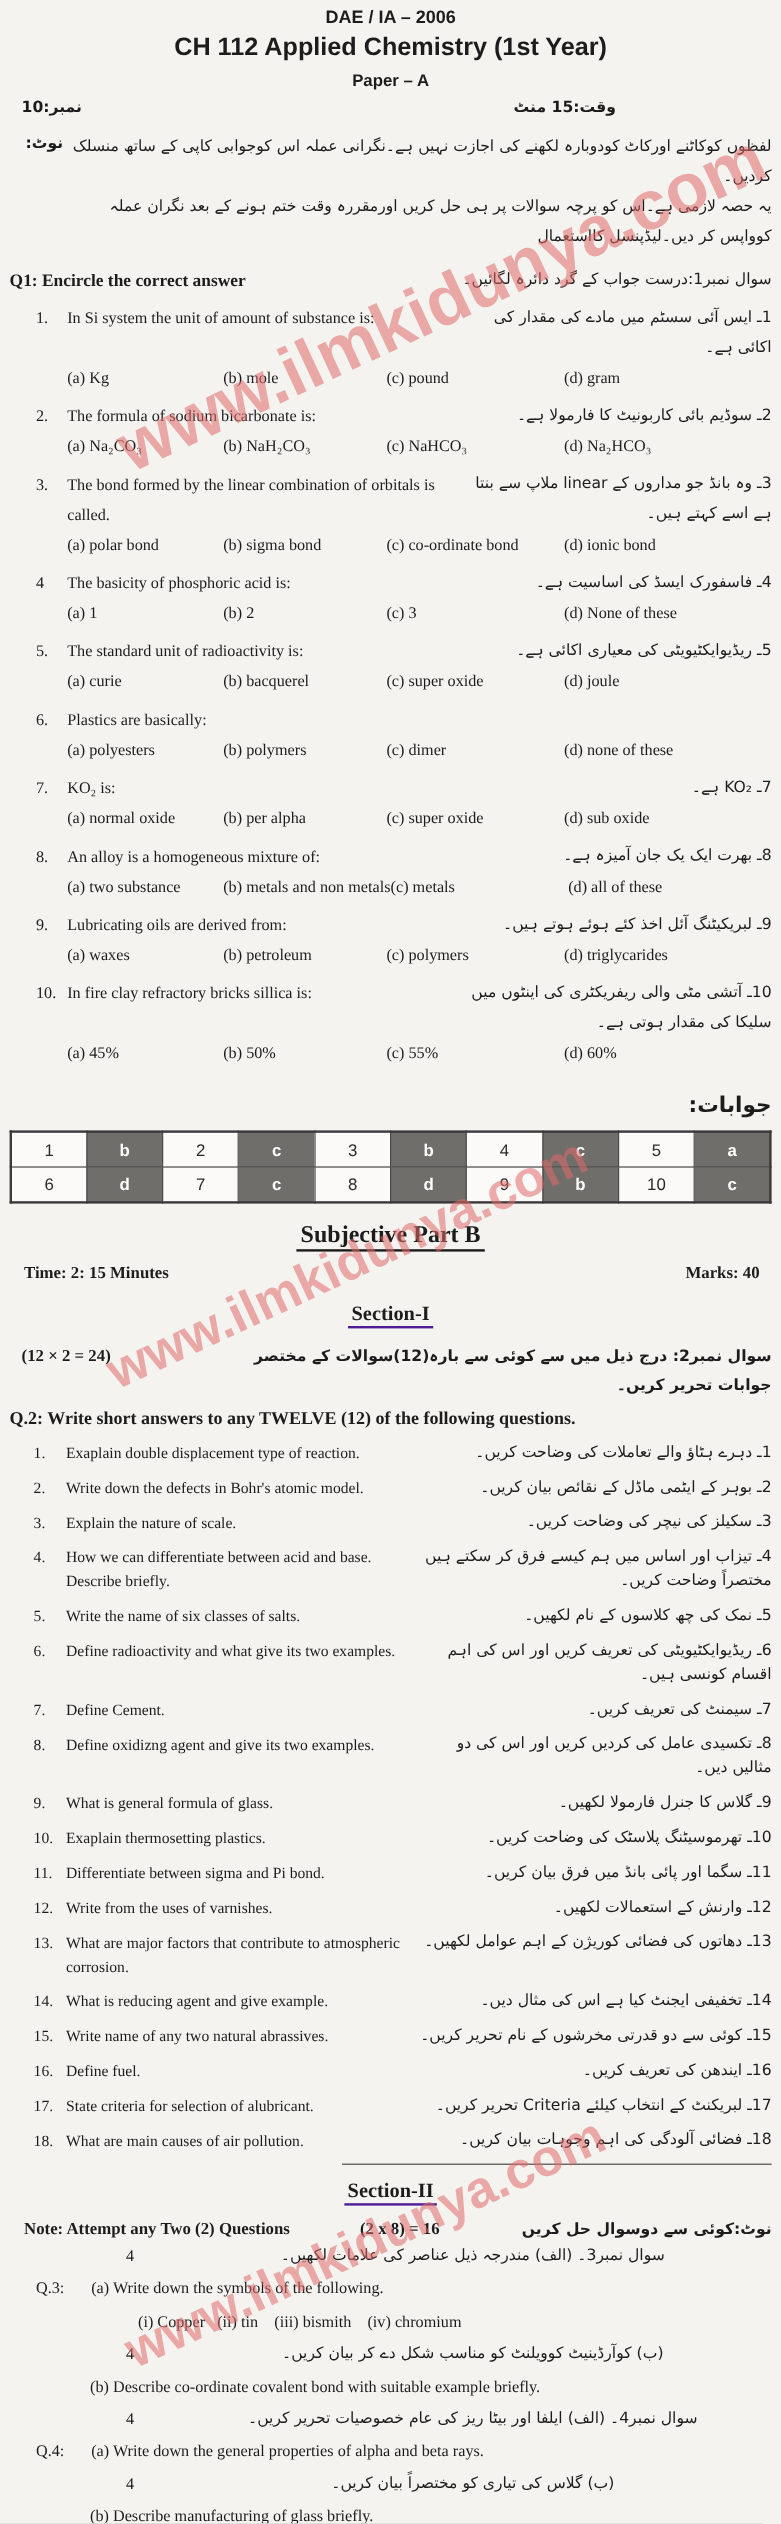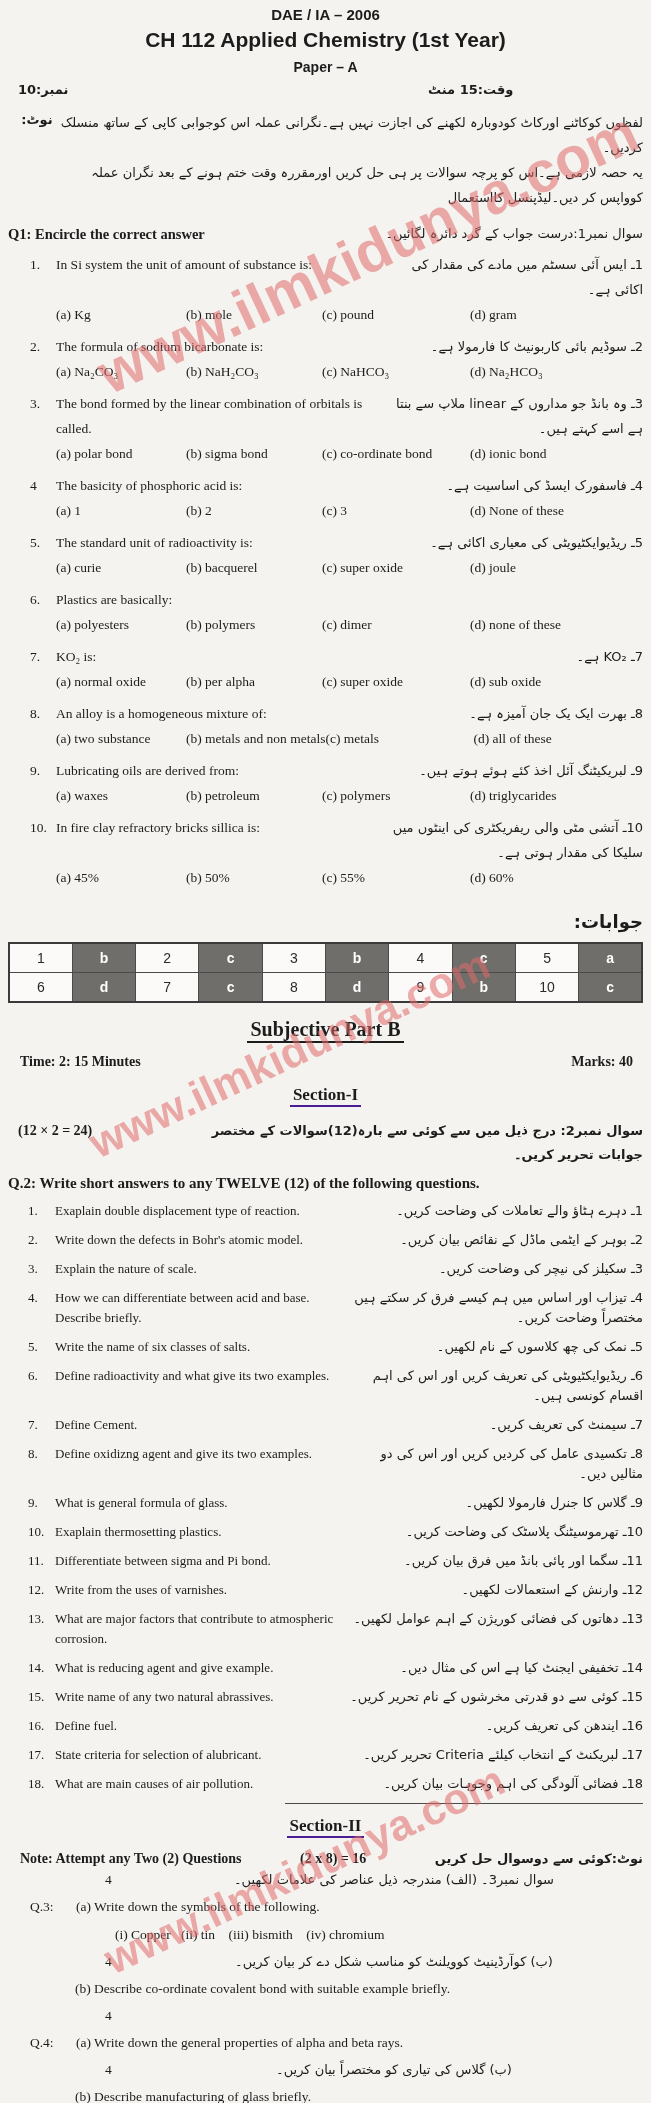--- a/index.html
+++ b/index.html
@@ -475,20 +475,21 @@
   </div>
   <div class="sub-items">(i) Copper   (ii) tin    (iii) bismith    (iv) chromium</div>
   <div class="mark-row">
     <span class="mark">4</span>
     <span class="mark-ur ur">(ب) کوآرڈینیٹ کوویلنٹ کو مناسب شکل دے کر بیان کریں۔</span>
   </div>
   <div class="b-row">(b) Describe co-ordinate covalent bond with suitable example briefly.</div>
 
   <div class="mark-row">
     <span class="mark">4</span>
+    <span class="mark-ur ur">سوال نمبر4۔ (الف) ایلفا اور بیٹا ریز کی عام خصوصیات تحریر کریں۔</span>
   </div>
   <div class="en-row">
     <span class="qlabel">Q.4:</span>
     <span>(a) Write down the general properties of alpha and beta rays.</span>
   </div>
   <div class="mark-row">
     <span class="mark">4</span>
     <span class="mark-ur ur">(ب) گلاس کی تیاری کو مختصراً بیان کریں۔</span>
   </div>
   <div class="b-row">(b) Describe manufacturing of glass briefly.</div>

